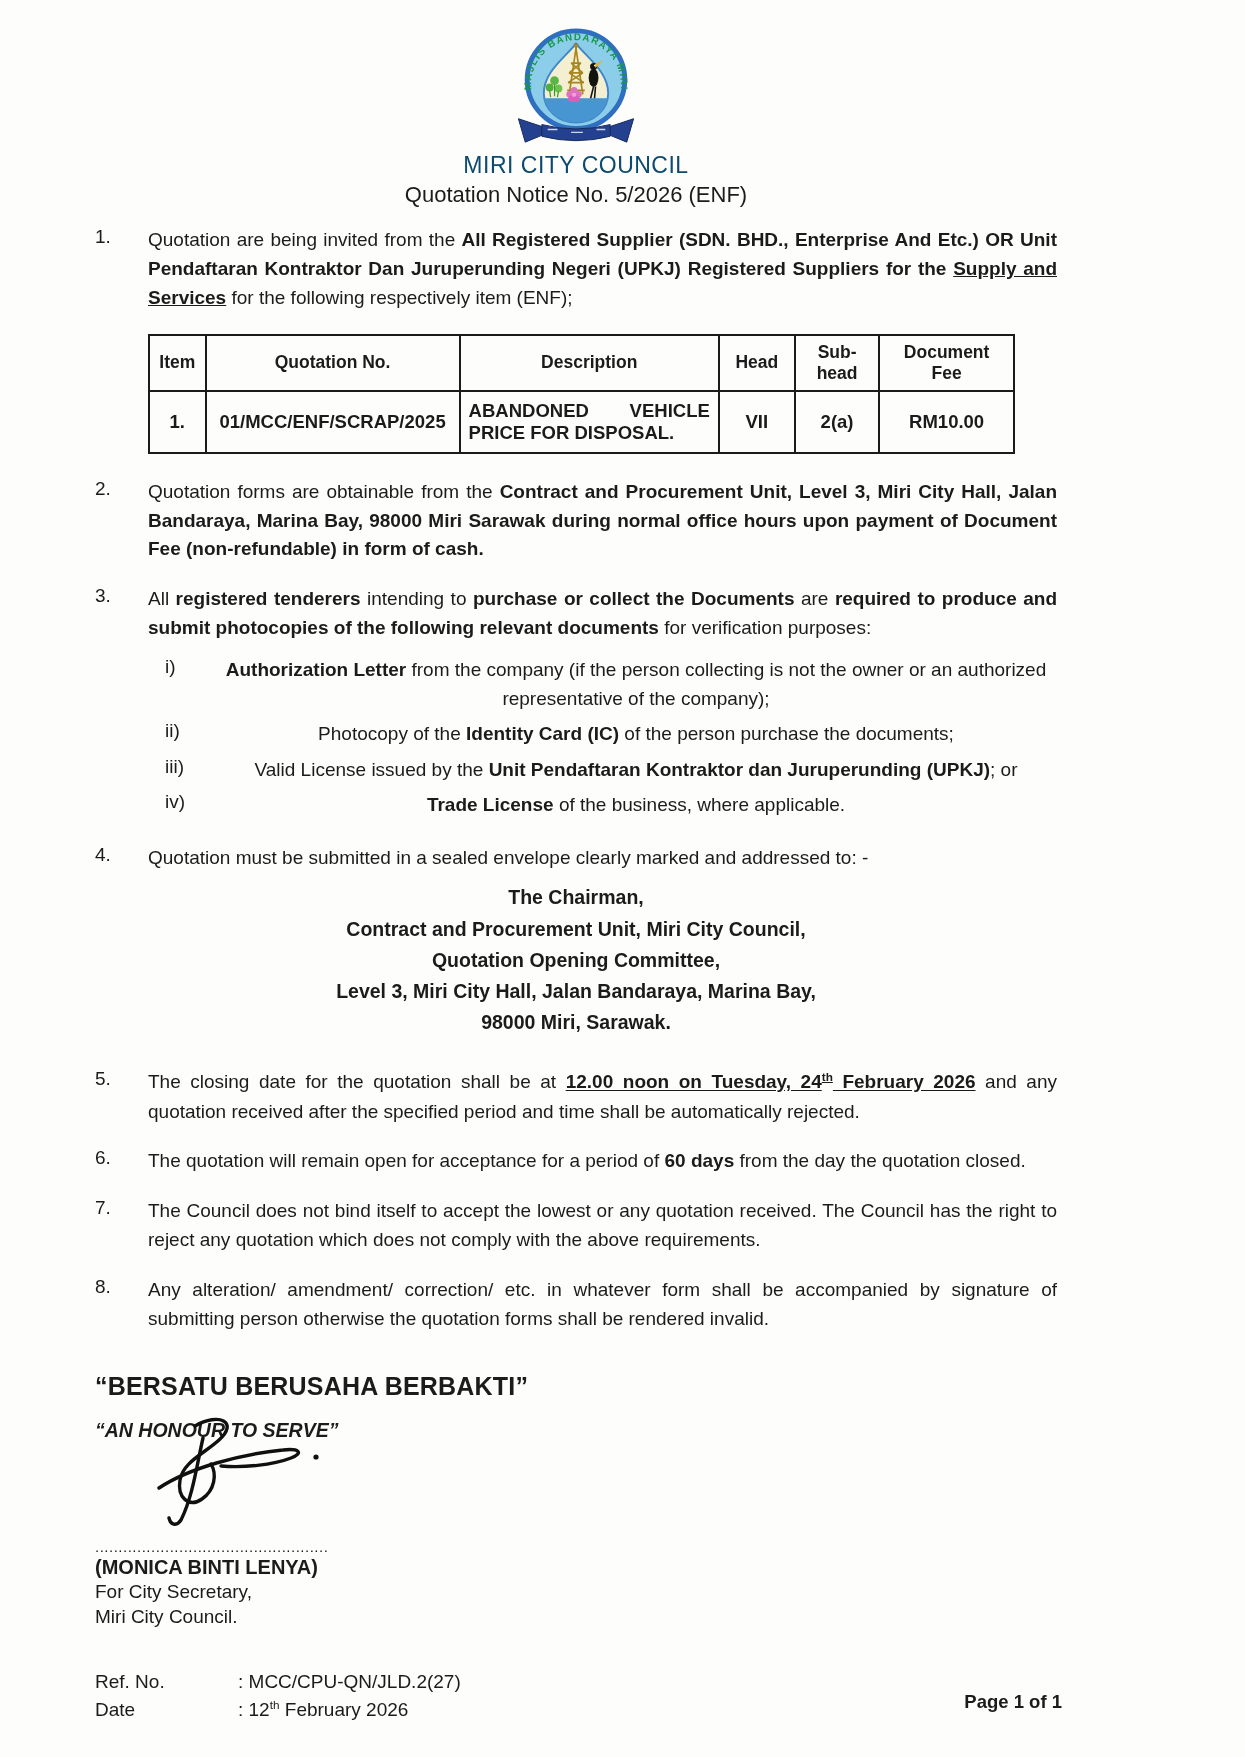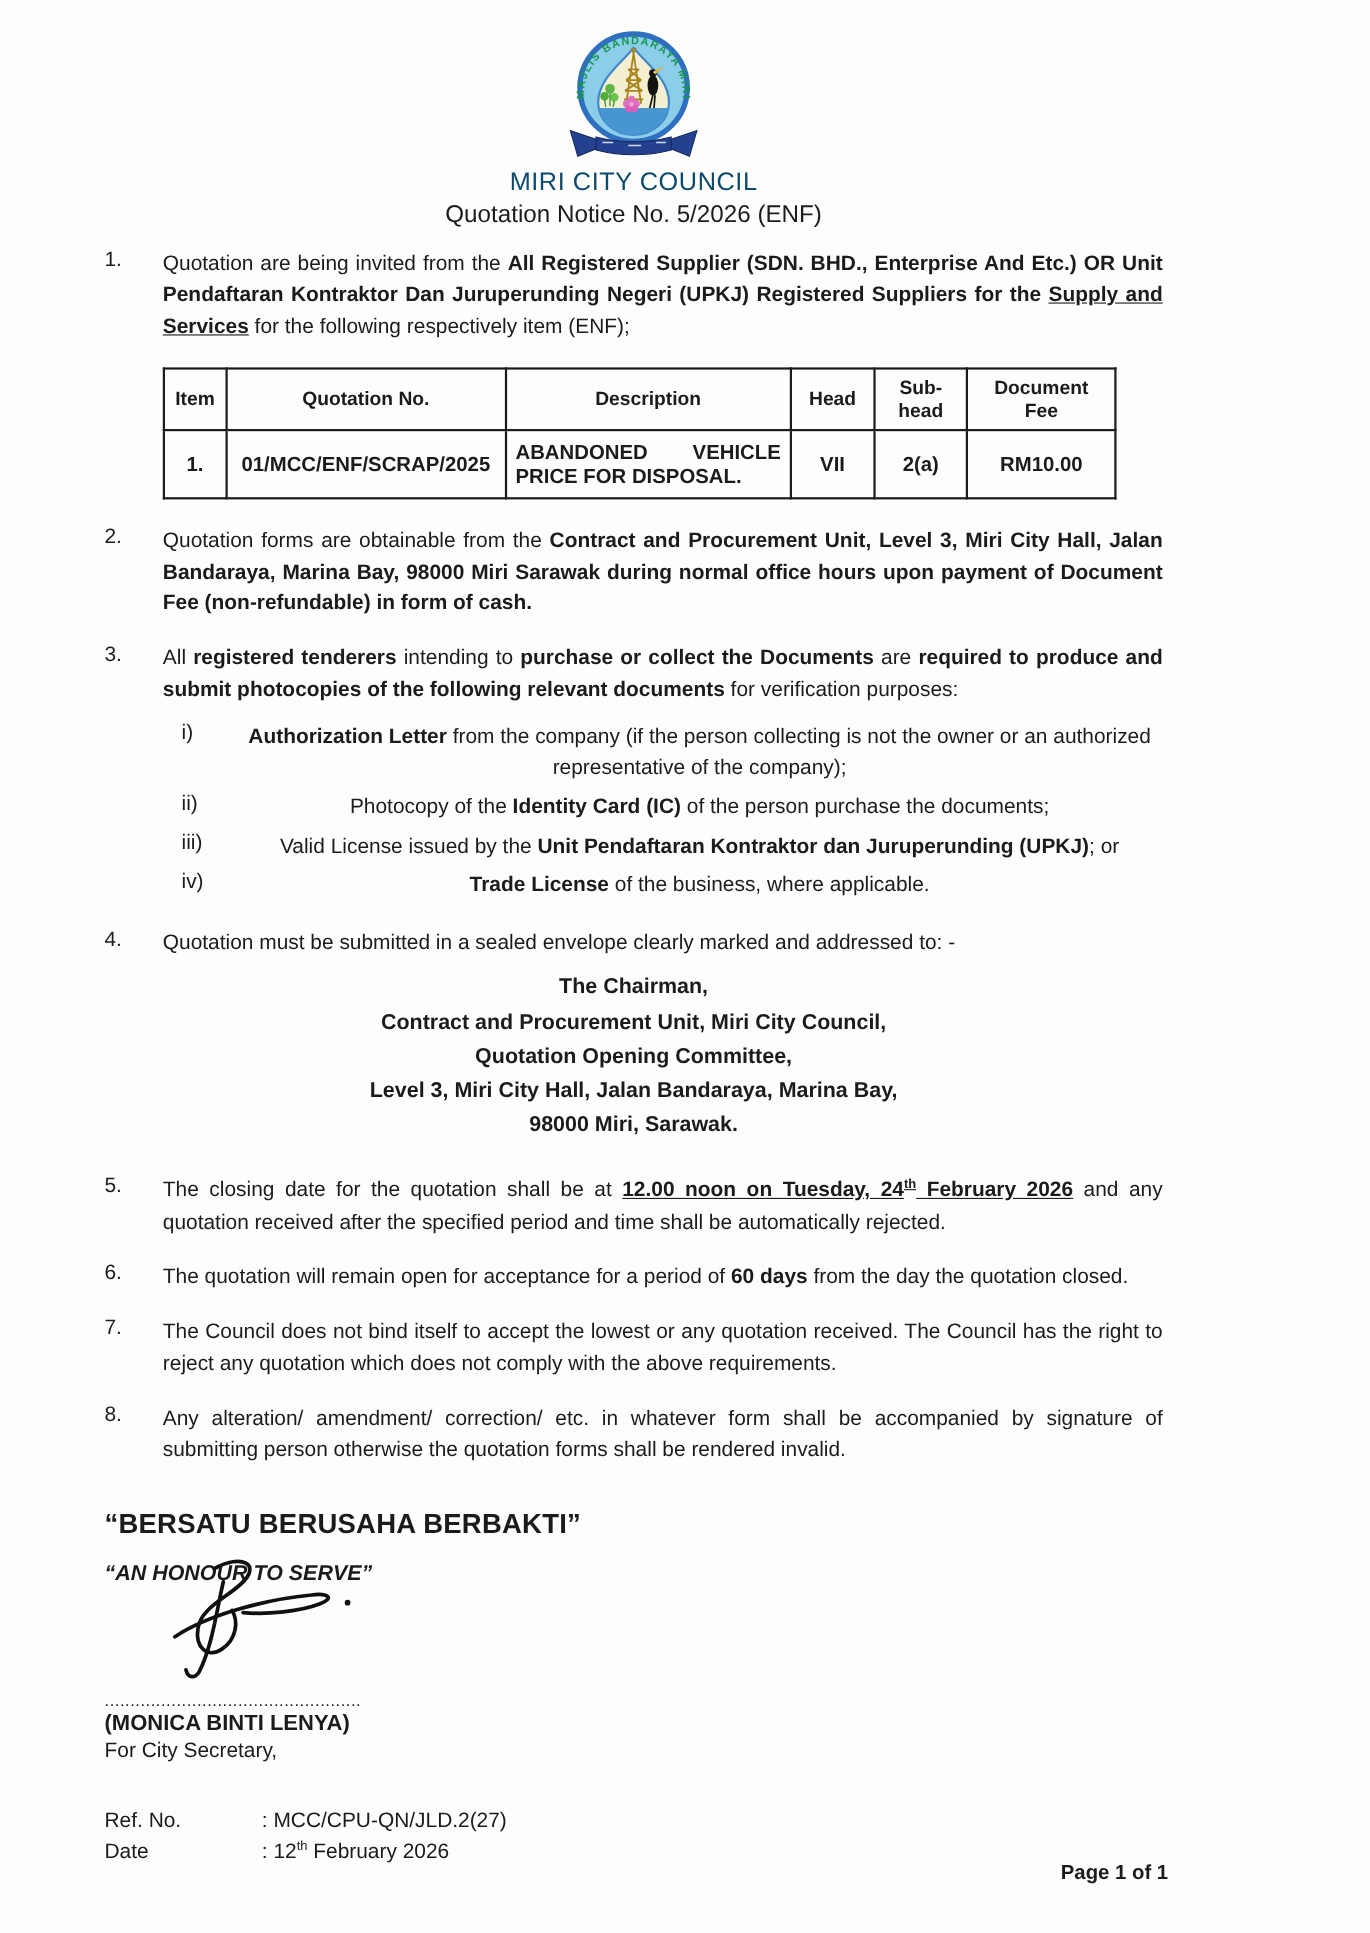--- a/index.html
+++ b/index.html
@@ -228,20 +228,21 @@
         <path d="M72,14 C96,0 116,10 96,28 C82,41 60,50 57,68 C54,86 66,96 79,87 C92,78 94,62 88,52"></path>
         <path d="M36,76 C66,56 118,42 160,38 C176,36 181,41 168,46 C150,53 120,56 98,54"></path>
         <path d="M80,26 C74,52 70,84 58,108 C54,114 48,114 46,106"></path>
       </g>
       <circle cx="193" cy="45" r="2.6" fill="#101010"></circle>
     </svg>
 
     <div class="dots">..................................................</div>
     <div class="signer-name">(MONICA BINTI LENYA)</div>
     <div class="signer-line">For City Secretary,</div>
+    <div class="signer-line">Miri City Council.</div>
   </div>
 
   <div class="ref-block">
     <div class="ref-row">
       <div class="ref-label">Ref. No.</div>
       <div>: MCC/CPU-QN/JLD.2(27)</div>
     </div>
     <div class="ref-row">
       <div class="ref-label">Date</div>
       <div><span>: 12</span><sup>th</sup><span> February 2026</span></div>

